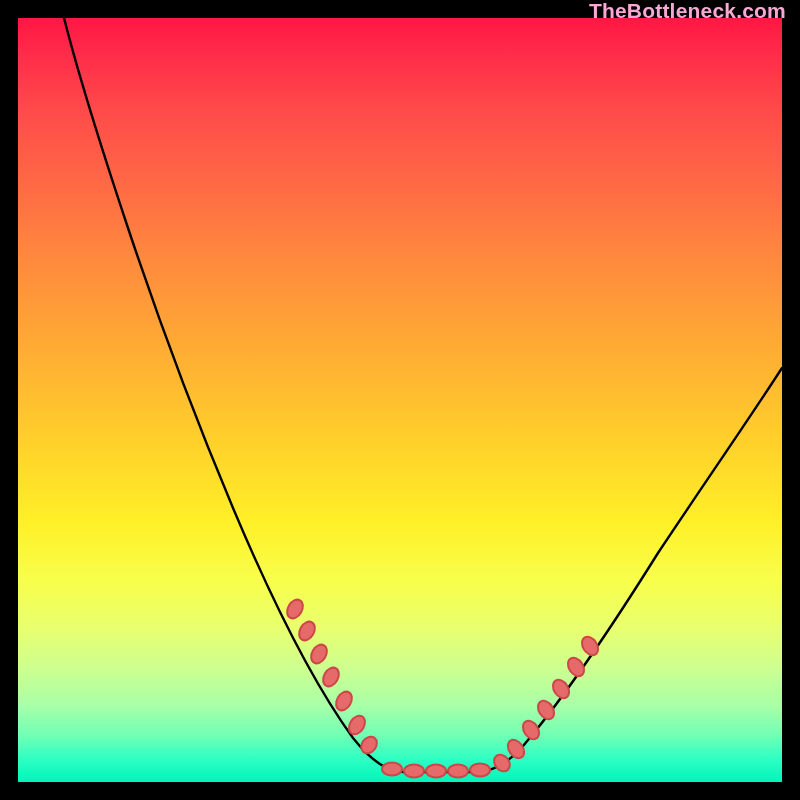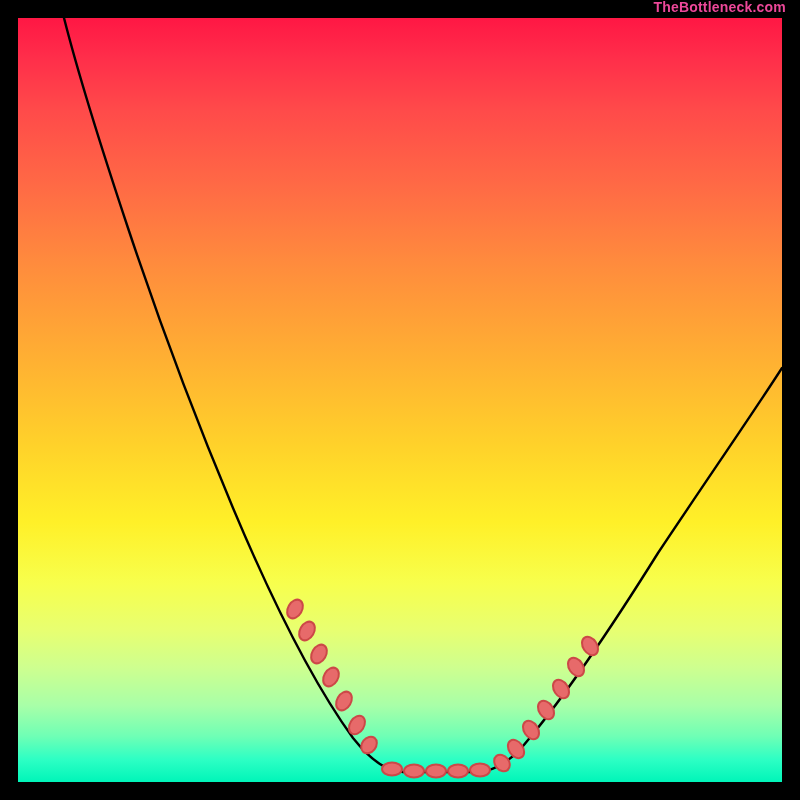--- a/index.html
+++ b/index.html
@@ -47,22 +47,22 @@
       #a8ffa8 90%,
       #6fffb5 94%,
       #2effc4 97%,
       #00f5b9 100%
     );
   }
   .watermark {
     position: absolute;
     top: -1px;
     right: 14px;
-    color: #ec4899;
-    font-size: 14px;
+    color: #f9a8d4;
+    font-size: 21px;
     font-weight: 600;
     letter-spacing: 0.2px;
     z-index: 10;
     user-select: none;
   }
   svg.curve {
     position: absolute;
     left: 0;
     top: 0;
     width: 764px;

